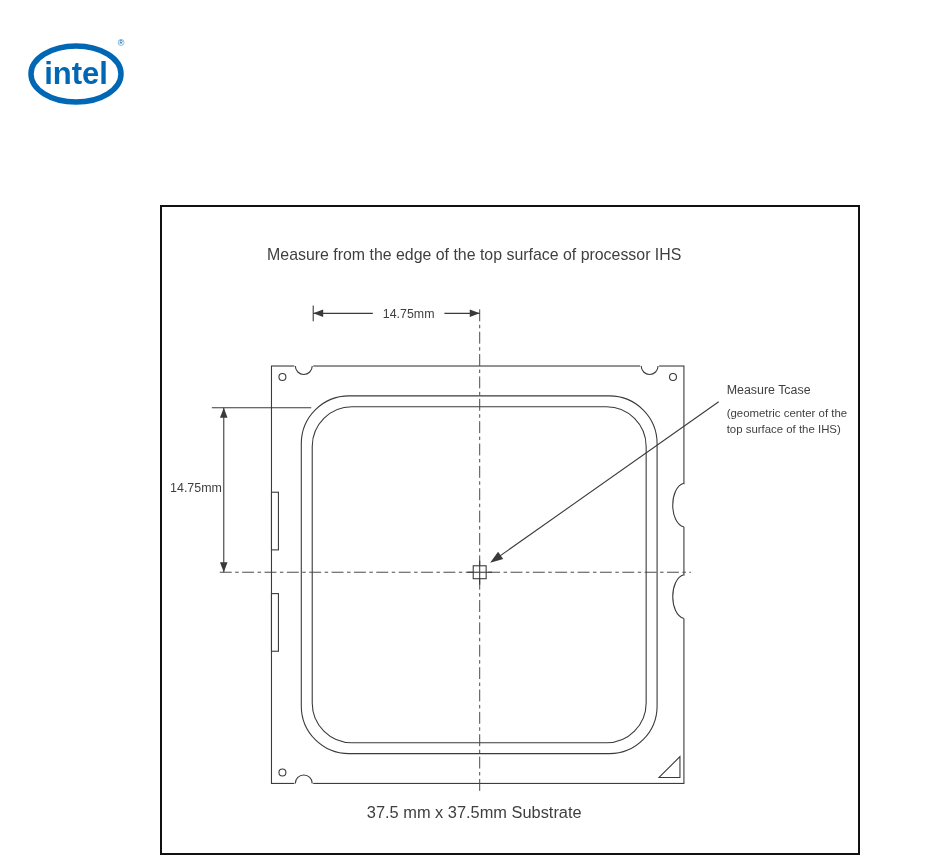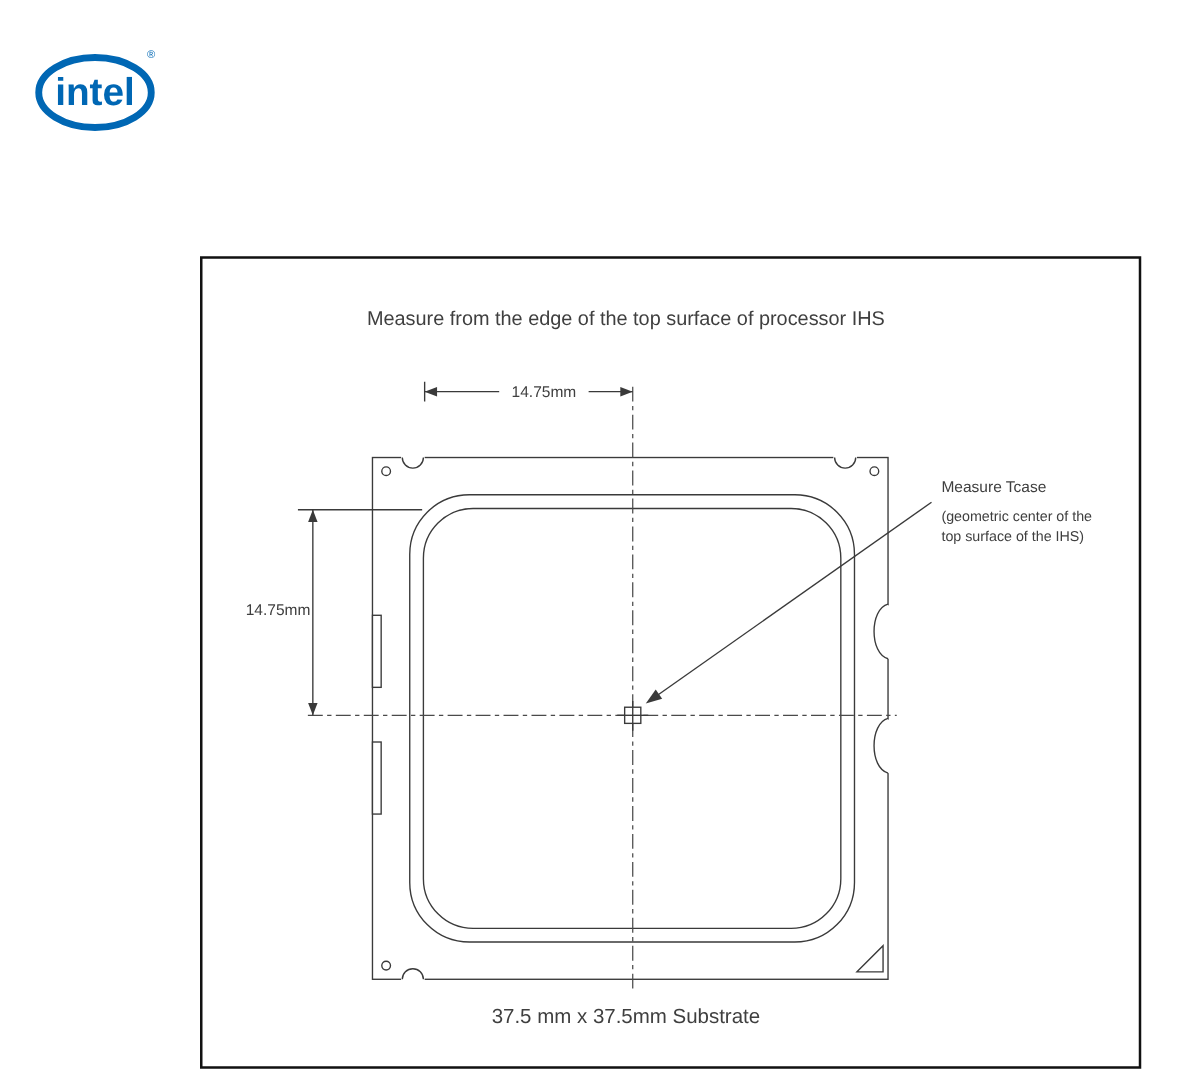--- a/index.html
+++ b/index.html
@@ -15,21 +15,21 @@
     position: absolute;
     left: 28px;
     top: 30px;
     width: 100px;
     height: 84px;
   }
   .figure-box {
     position: absolute;
     left: 160px;
     top: 205px;
-    width: 753px;
+    width: 700px;
     height: 650px;
     border: 2px solid #111111;
     background: #ffffff;
     box-sizing: border-box;
   }
   .fig-svg { display: block; width: 100%; height: 100%; }
 
   
   .fig-svg .s  { stroke: #3a3a3a; stroke-width: 1.1; fill: none; }
   .fig-svg .sw { stroke: #3a3a3a; stroke-width: 1.1; fill: #ffffff; }

